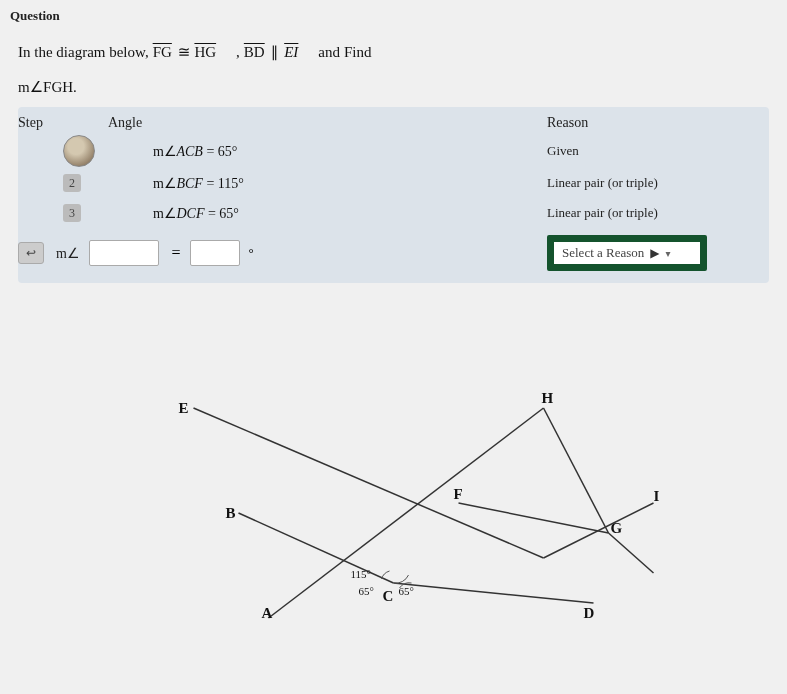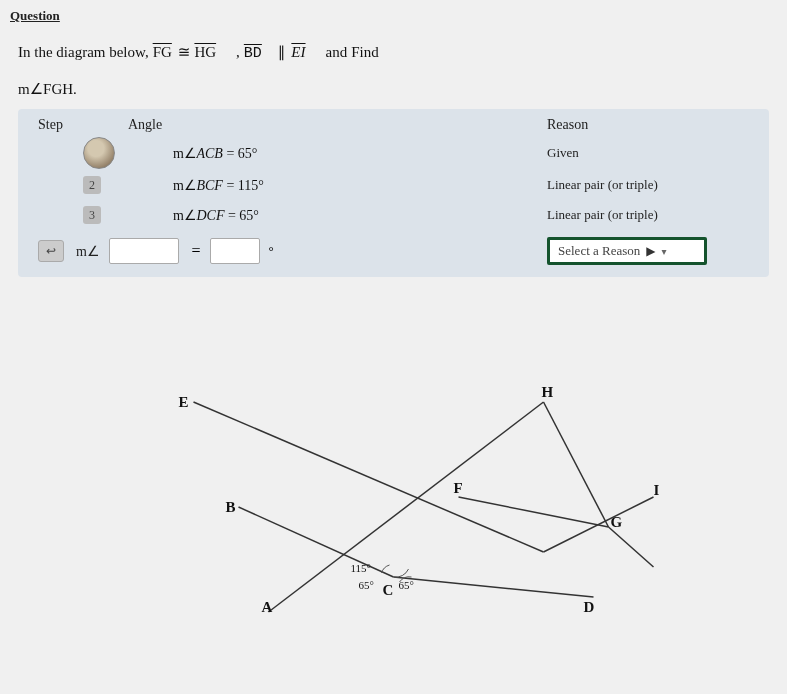--- a/index.html
+++ b/index.html
@@ -18,27 +18,26 @@
       position: relative;
       padding: 10px 18px 10px 18px;
     }
     .question-label {
       font-size: 13px;
       font-weight: bold;
       color: #222;
       position: absolute;
       top: 8px;
       left: 10px;
-      text-decoration: underline;
     }
     .table-area {
       margin-top: 6px;
       background: #dce3ea;
       border-radius: 4px;
-      padding: 8px 12px 12px 20px;
+      padding: 8px 12px 12px 0;
       width: 100%;
     }
     .table-header {
       display: flex;
       justify-content: space-between;
       font-size: 14px;
       font-weight: normal;
       color: #222;
       padding-bottom: 4px;
     }
@@ -136,21 +135,21 @@
       border: 1px solid #aaa;
       border-radius: 2px;
       display: inline-block;
     }
     .degree-sign {
       font-size: 13px;
       margin-left: 2px;
     }
     .select-reason-box {
       background: white;
-      border: 3px solid #14532d;
+      border: 7px solid #14532d;
       border-radius: 2px;
       padding: 3px 8px;
       font-size: 13px;
       color: #444;
       cursor: pointer;
       display: flex;
       align-items: center;
       gap: 6px;
       min-width: 160px;
     }
@@ -198,21 +197,21 @@
 
   <div class="question-label">Question</div>
 
   <div class="problem-text" style="margin-top: 22px;">
     <div class="problem-line1">
       <span>In the diagram below,</span>
       <span style="text-decoration:overline; font-style:normal; margin-right:2px;font-family:Liberation Serif, serif;">FG</span>
       <span>≅</span>
       <span style="text-decoration:overline; margin-right:16px;">HG</span>
         <span>,</span>
-      <span style="text-decoration:overline; margin-right:12px;font-family:Liberation Mono, monospace;">BD</span>
+      <span style="text-decoration:overline; margin-right:2px;">BD</span>
       <span style="margin-right:2px;">∥</span>
       <span style="text-decoration:overline; margin-right:16px;font-style:italic;">EI</span>
       <span>and</span>
       <span>Find</span>
     </div>
     <div class="problem-line2">m∠FGH.</div>
   </div>
 
   <div class="table-area">
 

